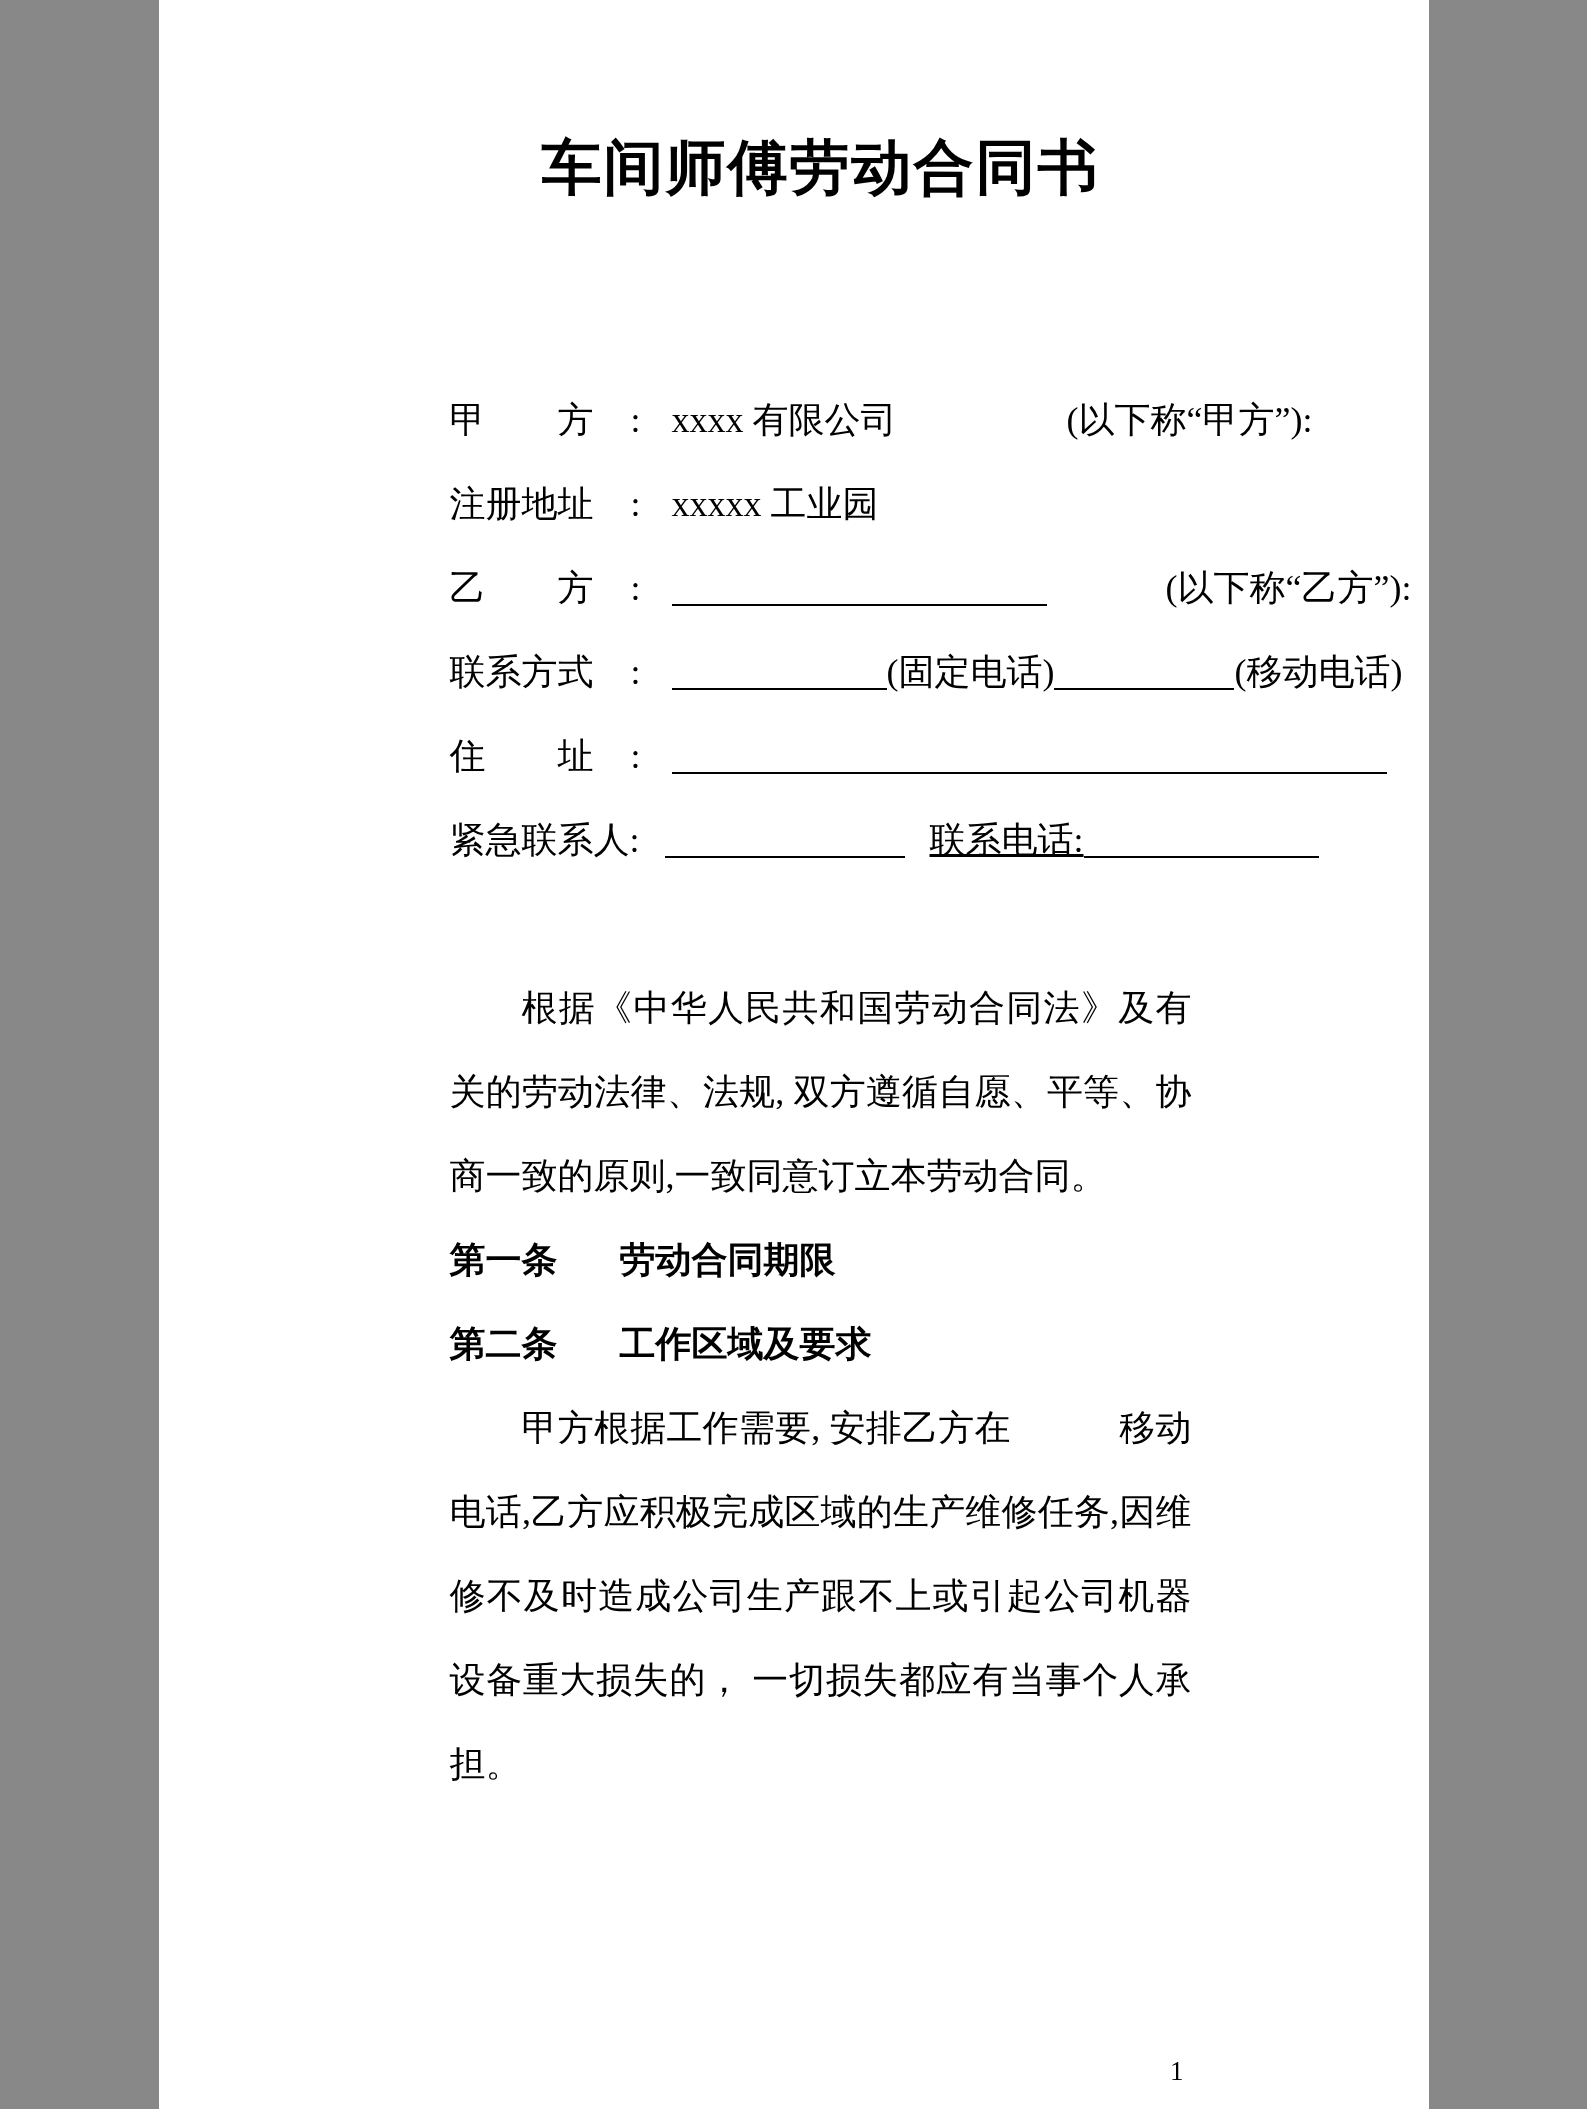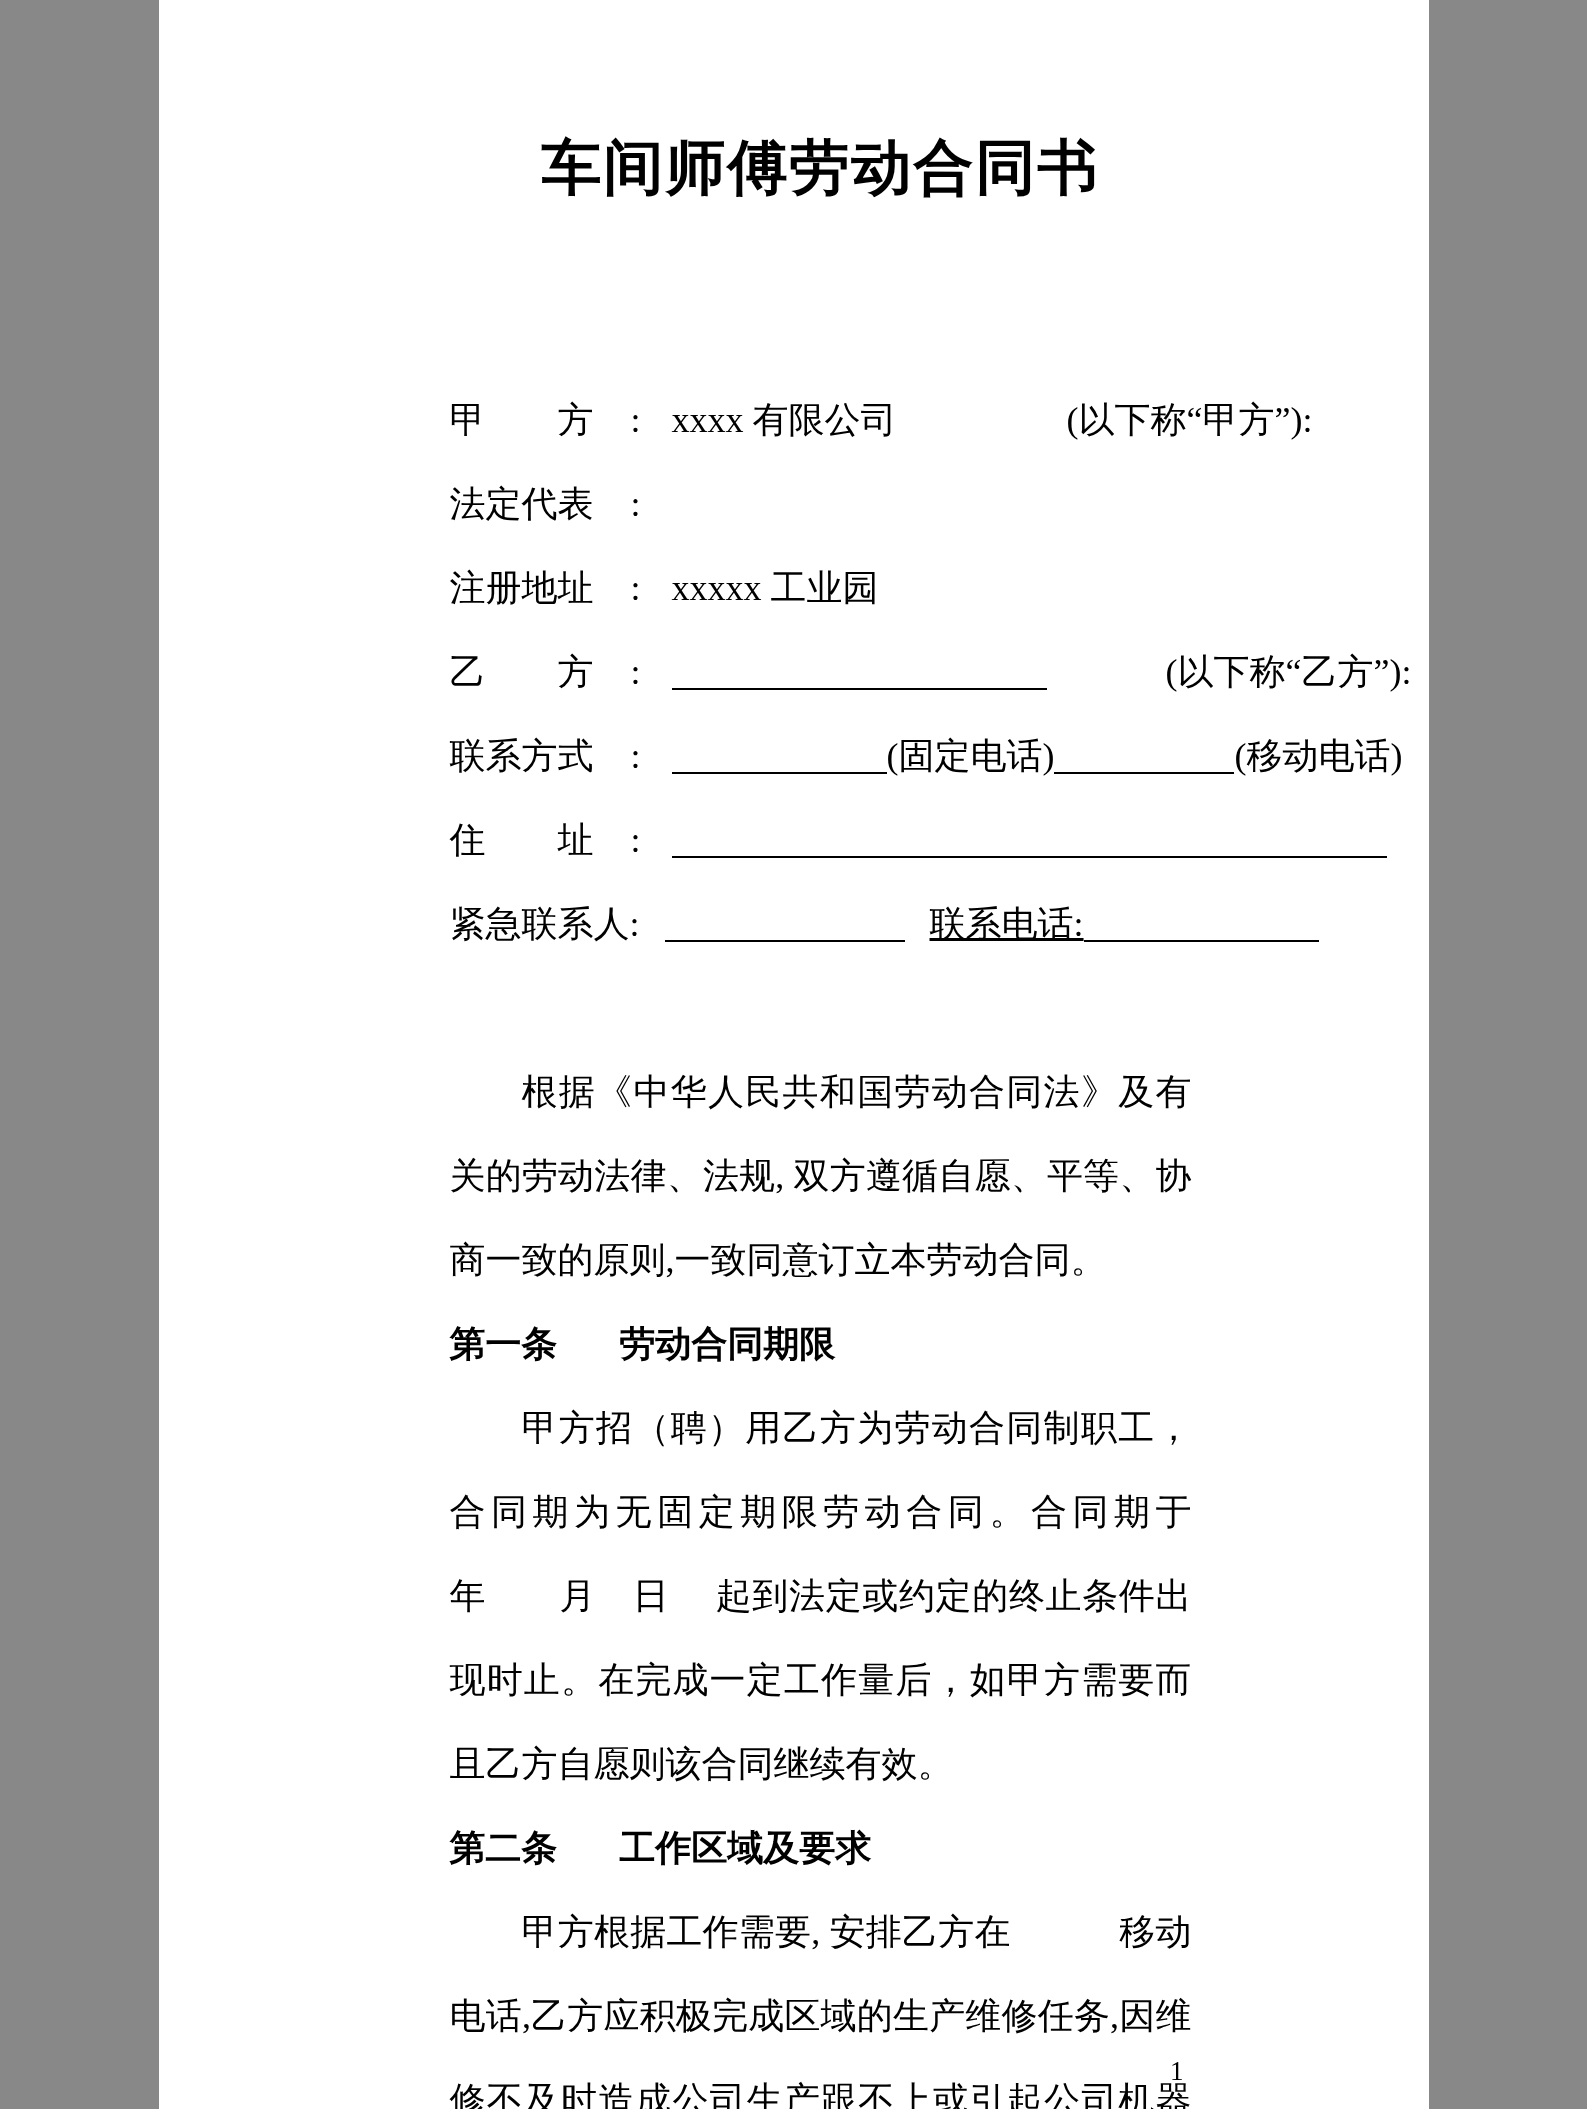--- a/index.html
+++ b/index.html
@@ -60,39 +60,37 @@
 <body>
 
 <div class="page">
 
   <h1 class="title">车间师傅劳动合同书</h1>
 
   <div class="party-block">
 
     <p class="info-line"><span class="lbl">甲　　方</span><span class="col">:</span><span>xxxx 有限公司</span><span class="note ml-lg">(以下称“甲方”):</span></p>
 
-    <p class="info-line"><span class="lbl">法定代表</span><span class="col">:</span><span></span></p>
 
     <p class="info-line"><span class="lbl">注册地址</span><span class="col">:</span><span>xxxxx 工业园</span></p>
 
     <p class="info-line"><span class="lbl">乙　　方</span><span class="col">:</span><span class="blank w375"></span><span class="note">(以下称“乙方”):</span></p>
 
     <p class="info-line"><span class="lbl">联系方式</span><span class="col">:</span><span class="blank w215"></span><span>(固定电话)</span><span class="blank w180"></span><span>(移动电话)</span></p>
 
     <p class="info-line"><span class="lbl">住　　址</span><span class="col">:</span><span class="blank w715"></span></p>
 
     <p class="info-line"><span>紧急联系人:</span><span class="blank w240 ml-sm"></span><span class="ml-sm">联系电话:</span><span class="blank w235"></span></p>
 
   </div>
 
   <p class="preamble">根据《中华人民共和国劳动合同法》及有关的劳动法律、法规, 双方遵循自愿、平等、协商一致的原则,一致同意订立本劳动合同。</p>
 
   <p class="art-head"><span>第一条</span><span class="art-title">劳动合同期限</span></p>
 
-  <p class="art-body">甲方招（聘）用乙方为劳动合同制职工，合同期为无固定期限劳动合同。合同期于　　　 年　　月　日　 起到法定或约定的终止条件出现时止。在完成一定工作量后，如甲方需要而且乙方自愿则该合同继续有效。</p>
 
   <p class="art-head"><span>第二条</span><span class="art-title">工作区域及要求</span></p>
 
   <p class="art-body">甲方根据工作需要, 安排乙方在　　　移动电话,乙方应积极完成区域的生产维修任务,因维修不及时造成公司生产跟不上或引起公司机器设备重大损失的， 一切损失都应有当事个人承担。</p>
 
   <div class="page-num">1</div>
 
 </div>
 
 </body></html>

